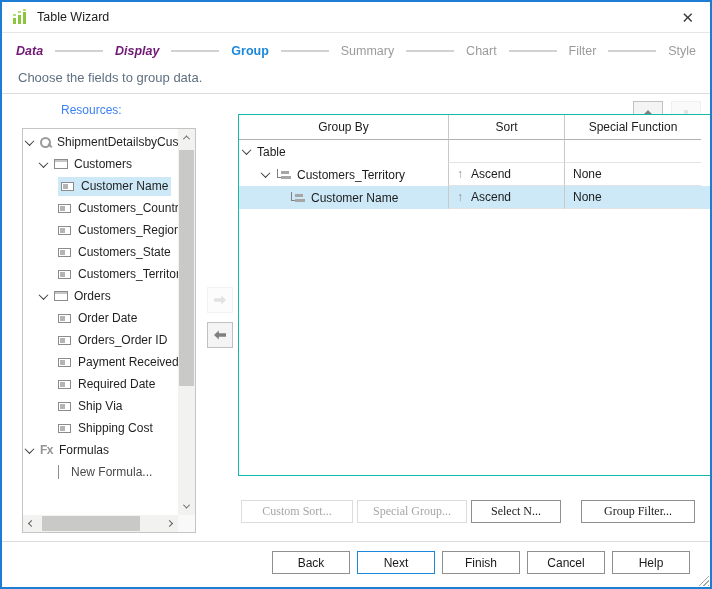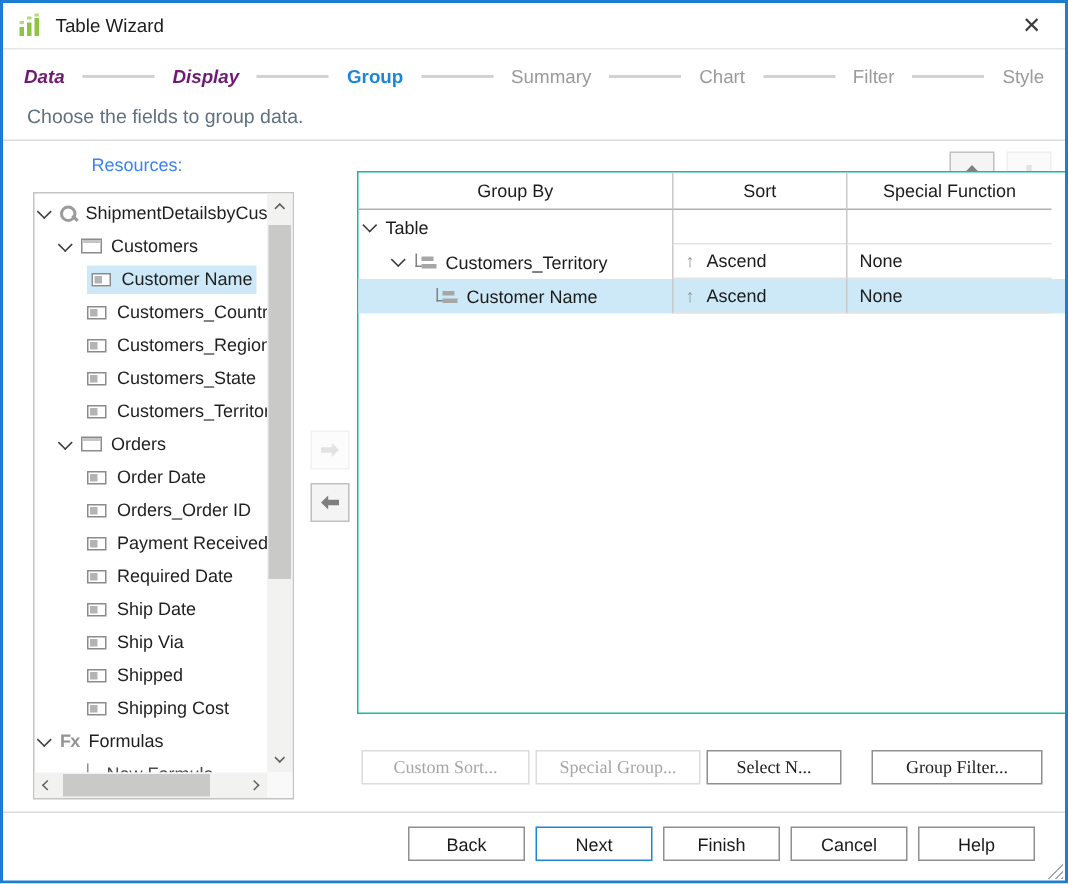--- a/index.html
+++ b/index.html
@@ -206,29 +206,21 @@
       <div class="trow lvl2">
         <span class="ic-field"></span>
         <span>Payment Received</span>
       </div>
       <div class="trow lvl2">
         <span class="ic-field"></span>
         <span>Required Date</span>
       </div>
       <div class="trow lvl2">
         <span class="ic-field"></span>
-        <span>Ship Date</span>
-      </div>
-      <div class="trow lvl2">
-        <span class="ic-field"></span>
         <span>Ship Via</span>
-      </div>
-      <div class="trow lvl2">
-        <span class="ic-field"></span>
-        <span>Shipped</span>
       </div>
       <div class="trow lvl2">
         <span class="ic-field"></span>
         <span>Shipping Cost</span>
       </div>
       <div class="trow lvl0">
         <span class="chev"></span>
         <span class="ic-fx">Fx</span>
         <span>Formulas</span>
       </div>

